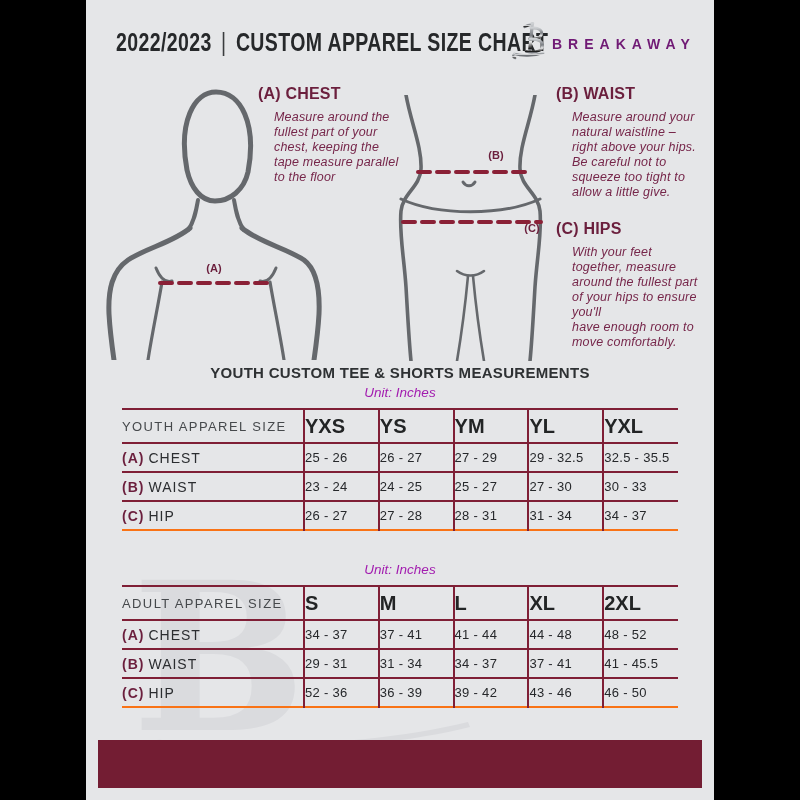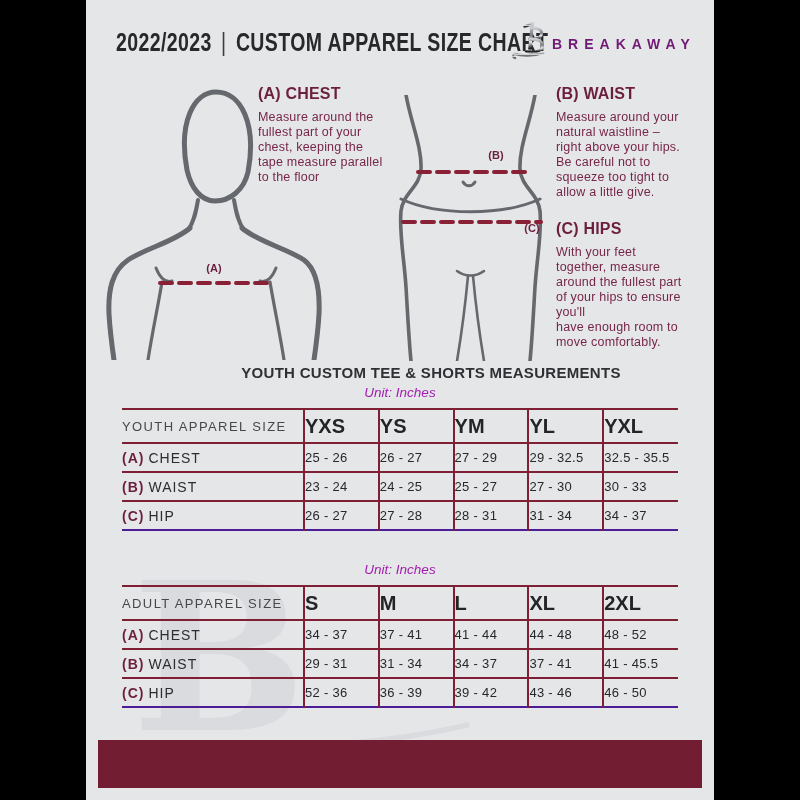--- a/index.html
+++ b/index.html
@@ -24,44 +24,44 @@
   .hdr-sep{padding:0 12px;font-weight:400;color:#3a3c3e;}
   .logo-svg{left:424px;top:20px;}
   .brand{
     left:466px;top:36px;font-size:14px;font-weight:bold;
     letter-spacing:6px;color:#701a75;white-space:nowrap;
   }
 
   
   .guide-h{font-size:16px;font-weight:bold;color:#6b1f3d;letter-spacing:.2px;}
   .guide-b{
-    margin-top:7px;font-size:12.5px;line-height:15px;
-    color:#76264a;white-space:pre-line;letter-spacing:.2px;
+    margin-top:7px;font-size:12.5px;line-height:15px;font-style:italic;
+    color:#76264a;white-space:pre-line;letter-spacing:.2px;margin-left:16px;
   }
   .chest-block{left:172px;top:85px;width:160px;}
   .waist-block{left:470px;top:85px;width:150px;}
   .hips-block{left:470px;top:220px;width:150px;}
   .fig-label{
     font-size:11px;font-weight:bold;color:#6b1f3d;width:40px;text-align:center;
   }
 
   
   .sec-title{
     left:0;width:628px;text-align:center;font-size:15px;font-weight:bold;
-    color:#2e3133;letter-spacing:.3px;margin-left:31px;
+    color:#2e3133;letter-spacing:.3px;
   }
   .sec-unit{
     left:0;width:628px;text-align:center;font-size:13.5px;font-style:italic;
     color:#a21caf;
   }
 
   
   table.size-table{
     border-collapse:collapse;table-layout:fixed;width:556px;
-    border-bottom:2px solid #4c1d95;background:transparent;
+    border-bottom:2px solid #f97316;background:transparent;
   }
   table.size-table tr{border-top:2px solid #7f1f36;}
   table.size-table thead tr{height:34px;}
   table.size-table tbody tr{height:29px;}
   table.size-table th,table.size-table td{padding:0;vertical-align:middle;}
   table.size-table th:not(:first-child),
   table.size-table td:not(:first-child){border-left:2px solid #7f1f36;}
   th.label-h{
     width:181px;text-align:left;padding-left:14px;font-weight:400;
     font-size:13px;letter-spacing:1.4px;color:#46494c;

